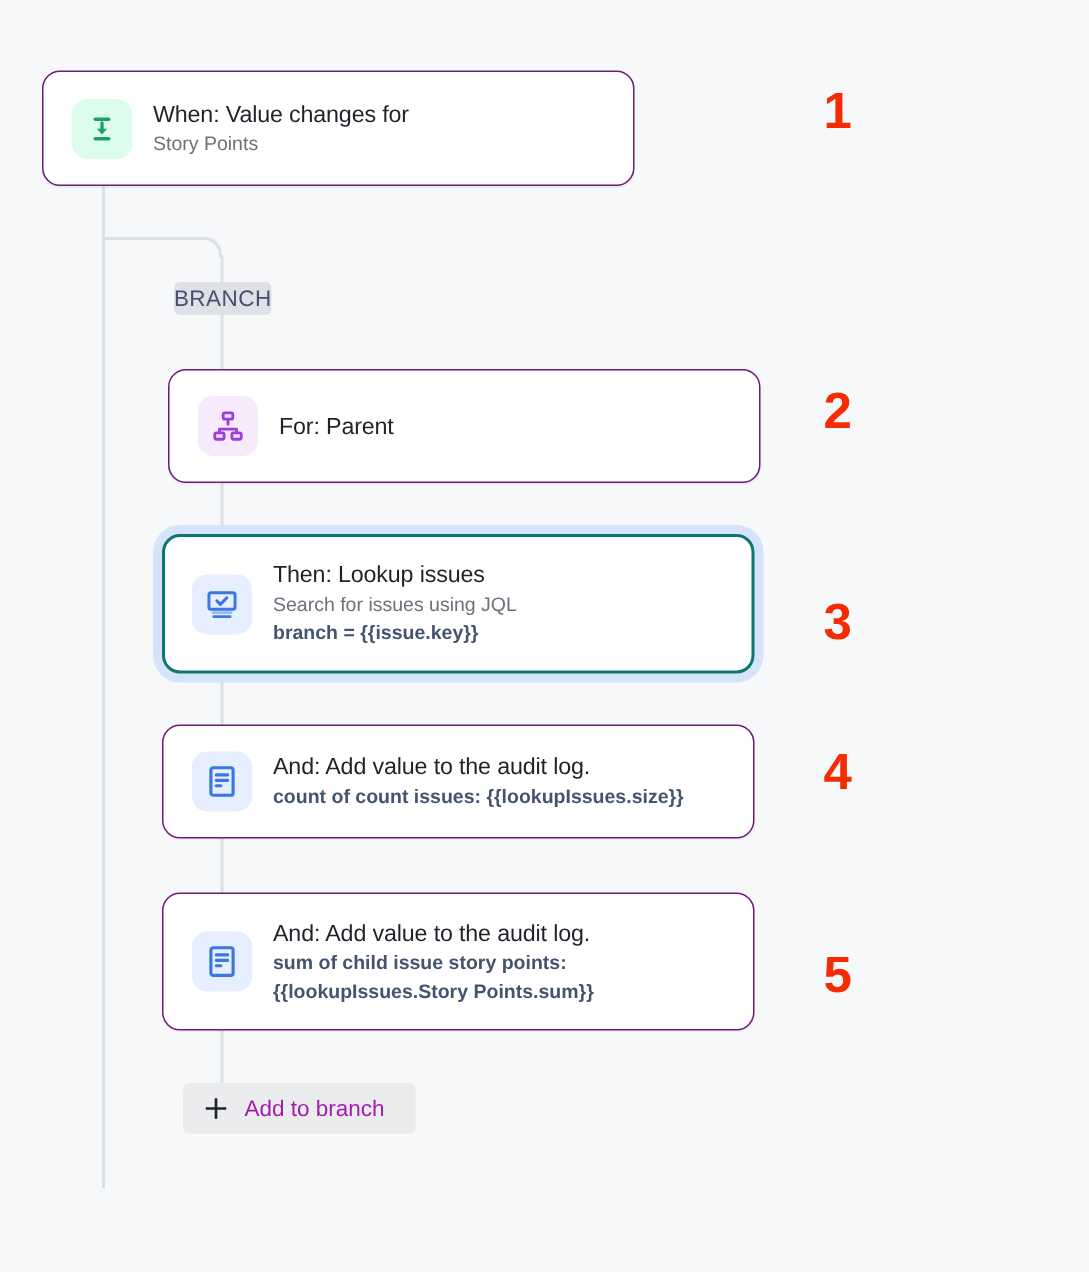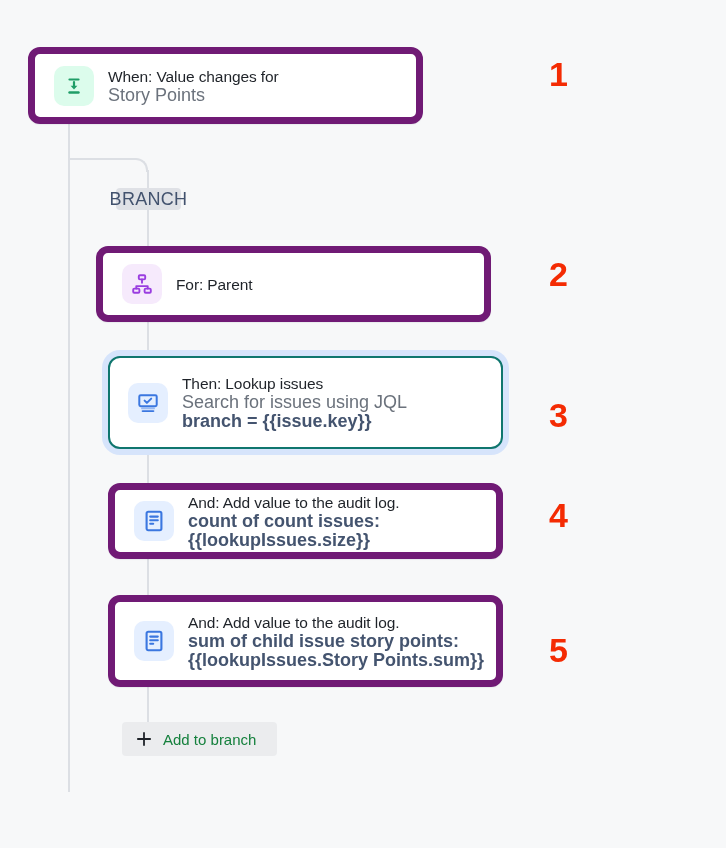--- a/index.html
+++ b/index.html
@@ -13,58 +13,58 @@
   #canvas{position:relative;width:726px;height:848px;}
 
   
   .vline{position:absolute;width:2px;background:#dcdfe4;}
   .elbow{position:absolute;border-right:2px solid #dcdfe4;border-top:2px solid #dcdfe4;border-top-right-radius:12px;box-sizing:border-box;}
 
   
   .card{
     position:absolute;
     background:#ffffff;
-    border:7px solid #701a75;
+    border:1px solid #701a75;
     border-radius:12px;
     box-sizing:border-box;
     display:flex;align-items:center;
     box-shadow:0 1px 1px rgba(9,30,66,0.06);
   }
   .card.selected{
     border:2px solid #0f766e;
     box-shadow:0 0 0 6px #d6e4fb;
   }
   .icon-box{
     width:40px;height:40px;border-radius:10px;
     display:flex;align-items:center;justify-content:center;
     flex:0 0 40px;
   }
   .icon-box svg{display:block;}
   .card-text{margin-left:14px;}
   .card-title{font-size:15.5px;color:#1f2329;line-height:19px;letter-spacing:-0.1px;}
-  .card-sub{font-size:18px;color:#6b727c;line-height:19px;}
+  .card-sub{font-size:13px;color:#6b727c;line-height:19px;}
   .card-sub.bold{font-weight:bold;color:#44546f;}
 
   
   .branch-chip{
     position:absolute;
     background:#dfe1e6;color:#42526e;
-    font-size:18px;letter-spacing:0.3px;
+    font-size:15px;letter-spacing:0.3px;
     border-radius:4px;
     display:flex;align-items:center;justify-content:center;
   }
 
   
   .addbtn{
     position:absolute;
     background:#ebecee;
     border-radius:4px;
     display:flex;align-items:center;
     box-sizing:border-box;
-    color:#15803d;
+    color:#a21caf;
     font-size:15px;
   }
   .addbtn .plus{display:block;}
 
   
   .num{
     position:absolute;color:#f42b03;font-weight:bold;font-size:34px;
     font-family:"Liberation Sans",sans-serif;
   }
 </style>
@@ -89,21 +89,21 @@
     <div class="card-text">
       <div class="card-title">When: Value changes for</div>
       <div class="card-sub">Story Points</div>
     </div>
   </div>
 
   <div class="branch-chip" style="left:116px;top:188px;width:65px;height:22px;">
     <span>BRANCH</span>
   </div>
 
-  <div class="card" style="left:96px;top:246px;width:395px;height:76px;padding-left:19px;">
+  <div class="card" style="left:112px;top:246px;width:395px;height:76px;padding-left:19px;">
     <div class="icon-box" style="background:#f6eafc;">
       <svg width="24" height="24" viewBox="0 0 24 24" fill="none">
         <rect x="8.8" y="3.2" width="6.4" height="4.2" rx="1.1" stroke="#9a3ee0" stroke-width="1.9"></rect>
         <rect x="3.2" y="16.6" width="6.2" height="4.2" rx="1.1" stroke="#9a3ee0" stroke-width="1.9"></rect>
         <rect x="14.6" y="16.6" width="6.2" height="4.2" rx="1.1" stroke="#9a3ee0" stroke-width="1.9"></rect>
         <path d="M12 7.4v3.4M6.3 16.6v-2.5h11.4v2.5M6.3 14.1h11.4" stroke="#9a3ee0" stroke-width="1.9" stroke-linecap="round" stroke-linejoin="round"></path>
       </svg>
     </div>
     <div class="card-text">
       <div class="card-title">For: Parent</div>

